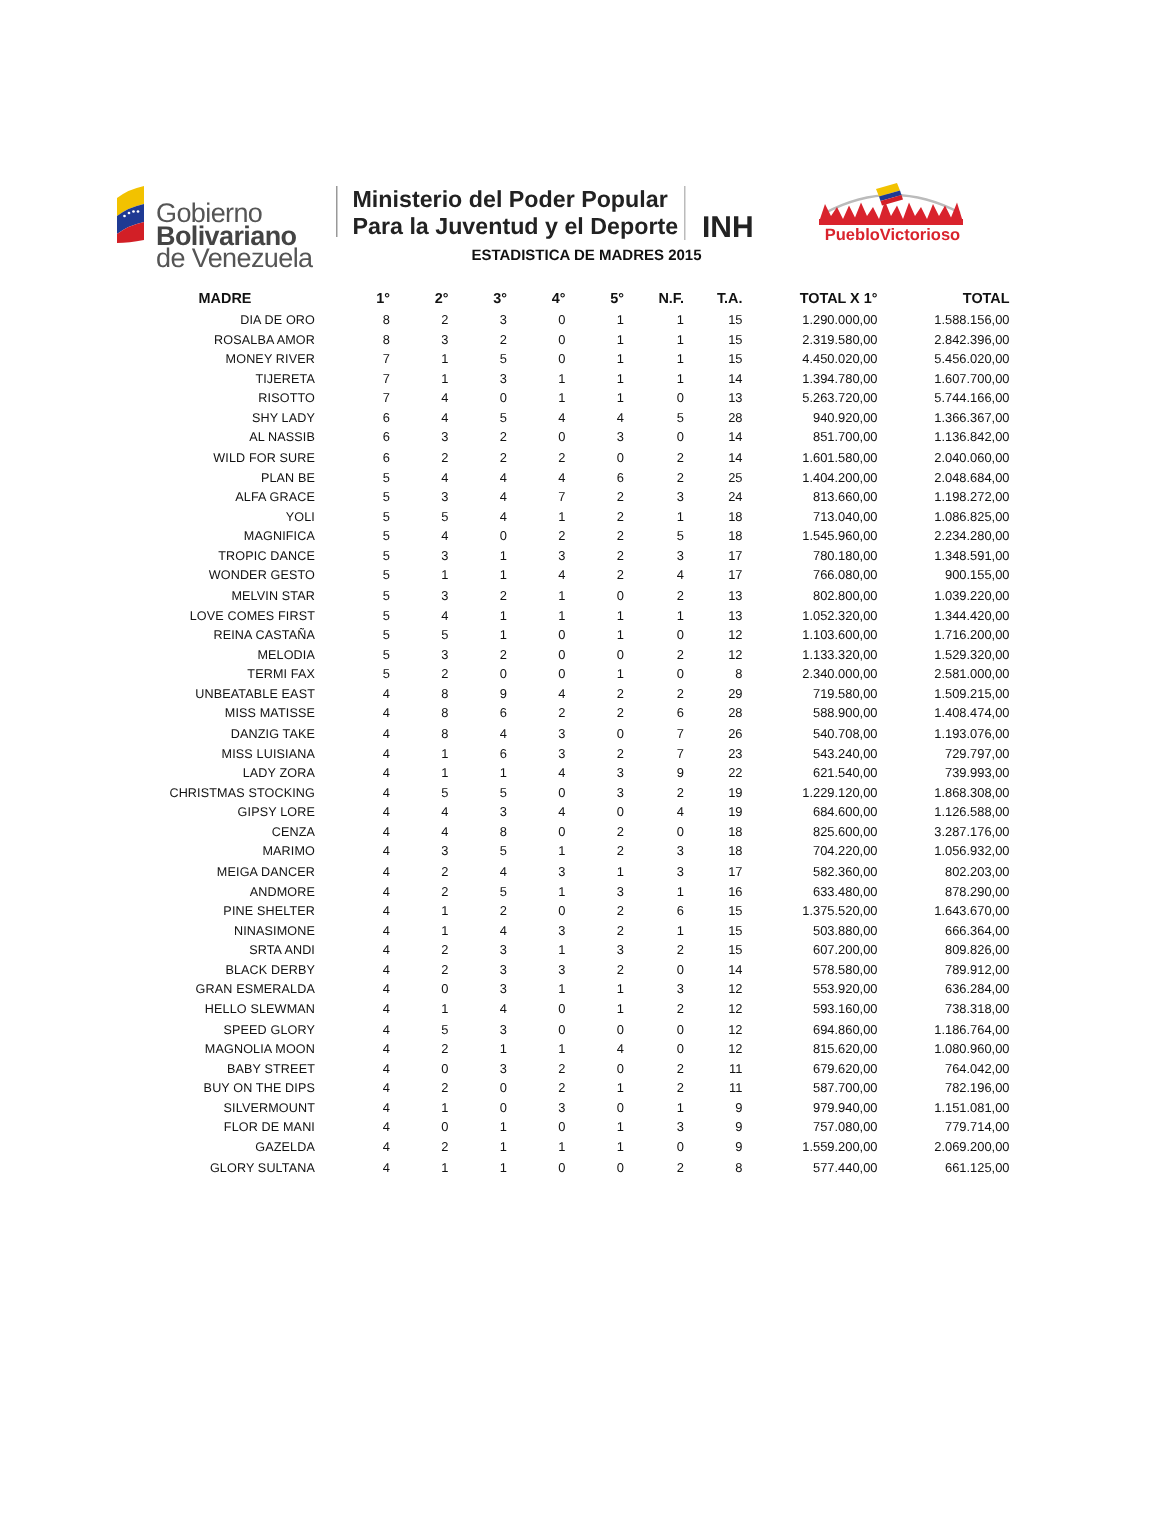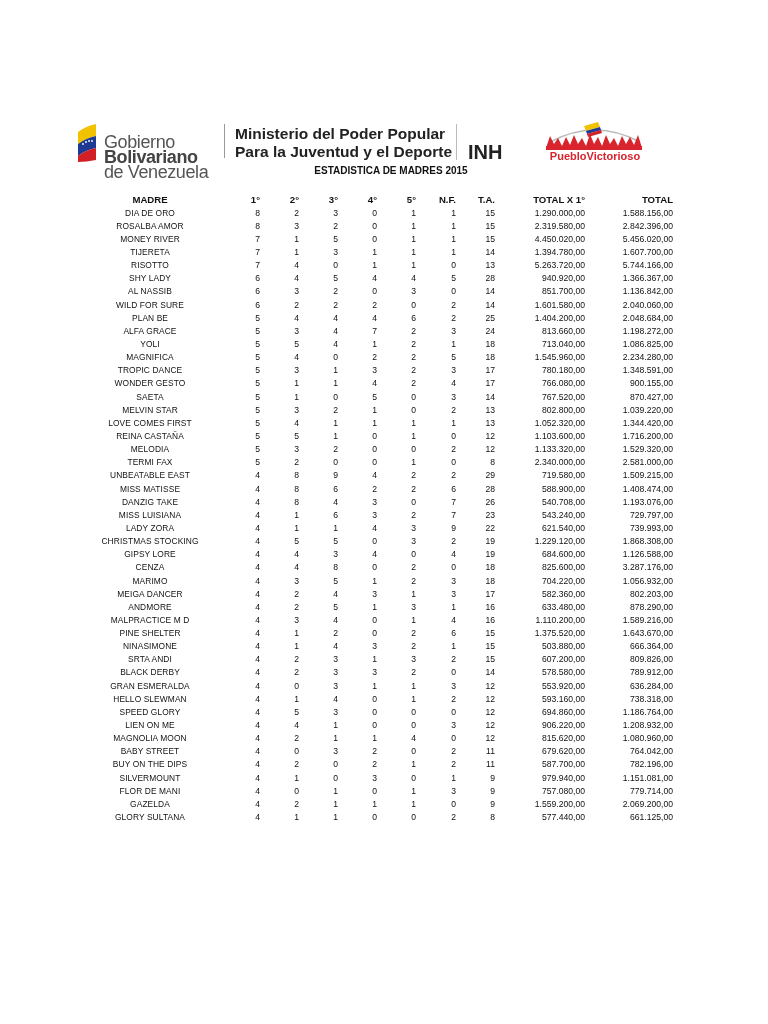--- a/index.html
+++ b/index.html
@@ -14,21 +14,21 @@
   .ministry { position: absolute; left: 167px; top: 9px; font-size: 15.5px; line-height: 18px; font-weight: bold; color: #222; }
   .sep2 { position: absolute; left: 388px; top: 8px; width: 1px; height: 36px; background: #bbb; }
   .inh { position: absolute; left: 400px; top: 25px; font-size: 20px; font-weight: bold; color: #222; }
   .pv-logo { position: absolute; left: 468px; top: 4px; width: 118px; height: 44px; }
   .title { position: absolute; left: 0; width: 752px; top: 165px; text-align: center;
            font-size: 10px; font-weight: bold; color: #111; padding-left: 30px; box-sizing: border-box; }
   table { position: absolute; left: 68px; top: 192px; border-collapse: collapse;
           font-size: 8.6px; table-layout: fixed; margin-left: 22px; }
   th { font-size: 9.6px; font-weight: bold; height: 14px; padding: 0; color: #111; }
   td { height: 13.15px; padding: 0; white-space: nowrap; color: #111; }
-  td.name { text-align: center; font-size: 8.4px; letter-spacing: 0.1px; }
+  td.name { text-align: right; font-size: 8.4px; letter-spacing: 0.1px; }
   td.num, th.num { text-align: right; }
   th.name { text-align: center; }
   col.c-name { width: 120px; }
   col.c-1 { width: 50px; }
   col.c-n { width: 39px; }
   col.c-nf { width: 40px; }
   col.c-ta { width: 39px; }
   col.c-tx1 { width: 90px; }
   col.c-tot { width: 88px; }
 </style>
@@ -263,32 +263,20 @@
         <td class="num">1</td>
         <td class="num">1</td>
         <td class="num">4</td>
         <td class="num">2</td>
         <td class="num">4</td>
         <td class="num">17</td>
         <td class="num">766.080,00</td>
         <td class="num">900.155,00</td>
       </tr>
       <tr>
-        <td class="name">SAETA</td>
-        <td class="num">5</td>
-        <td class="num">1</td>
-        <td class="num">0</td>
-        <td class="num">5</td>
-        <td class="num">0</td>
-        <td class="num">3</td>
-        <td class="num">14</td>
-        <td class="num">767.520,00</td>
-        <td class="num">870.427,00</td>
-      </tr>
-      <tr>
         <td class="name">MELVIN STAR</td>
         <td class="num">5</td>
         <td class="num">3</td>
         <td class="num">2</td>
         <td class="num">1</td>
         <td class="num">0</td>
         <td class="num">2</td>
         <td class="num">13</td>
         <td class="num">802.800,00</td>
         <td class="num">1.039.220,00</td>
@@ -467,32 +455,20 @@
         <td class="num">2</td>
         <td class="num">5</td>
         <td class="num">1</td>
         <td class="num">3</td>
         <td class="num">1</td>
         <td class="num">16</td>
         <td class="num">633.480,00</td>
         <td class="num">878.290,00</td>
       </tr>
       <tr>
-        <td class="name">MALPRACTICE M D</td>
-        <td class="num">4</td>
-        <td class="num">3</td>
-        <td class="num">4</td>
-        <td class="num">0</td>
-        <td class="num">1</td>
-        <td class="num">4</td>
-        <td class="num">16</td>
-        <td class="num">1.110.200,00</td>
-        <td class="num">1.589.216,00</td>
-      </tr>
-      <tr>
         <td class="name">PINE SHELTER</td>
         <td class="num">4</td>
         <td class="num">1</td>
         <td class="num">2</td>
         <td class="num">0</td>
         <td class="num">2</td>
         <td class="num">6</td>
         <td class="num">15</td>
         <td class="num">1.375.520,00</td>
         <td class="num">1.643.670,00</td>
@@ -561,32 +537,20 @@
         <td class="name">SPEED GLORY</td>
         <td class="num">4</td>
         <td class="num">5</td>
         <td class="num">3</td>
         <td class="num">0</td>
         <td class="num">0</td>
         <td class="num">0</td>
         <td class="num">12</td>
         <td class="num">694.860,00</td>
         <td class="num">1.186.764,00</td>
-      </tr>
-      <tr>
-        <td class="name">LIEN ON ME</td>
-        <td class="num">4</td>
-        <td class="num">4</td>
-        <td class="num">1</td>
-        <td class="num">0</td>
-        <td class="num">0</td>
-        <td class="num">3</td>
-        <td class="num">12</td>
-        <td class="num">906.220,00</td>
-        <td class="num">1.208.932,00</td>
       </tr>
       <tr>
         <td class="name">MAGNOLIA MOON</td>
         <td class="num">4</td>
         <td class="num">2</td>
         <td class="num">1</td>
         <td class="num">1</td>
         <td class="num">4</td>
         <td class="num">0</td>
         <td class="num">12</td>

